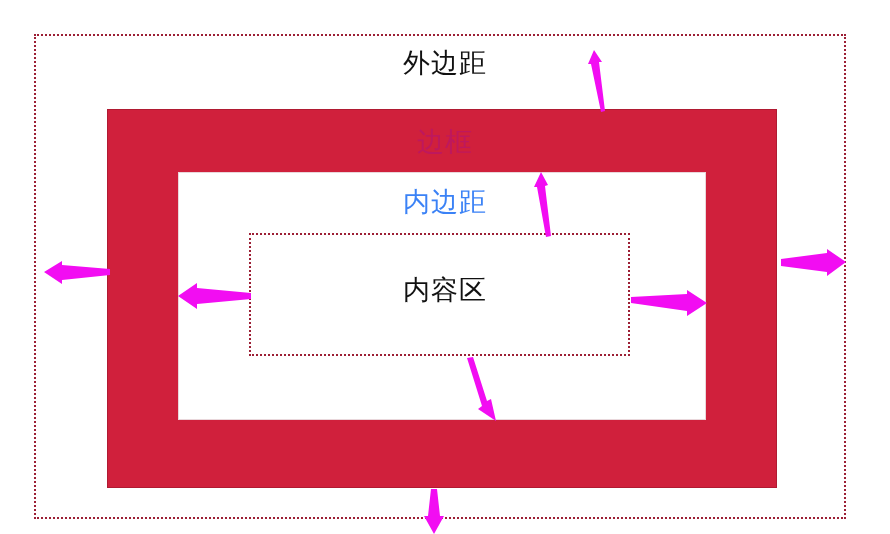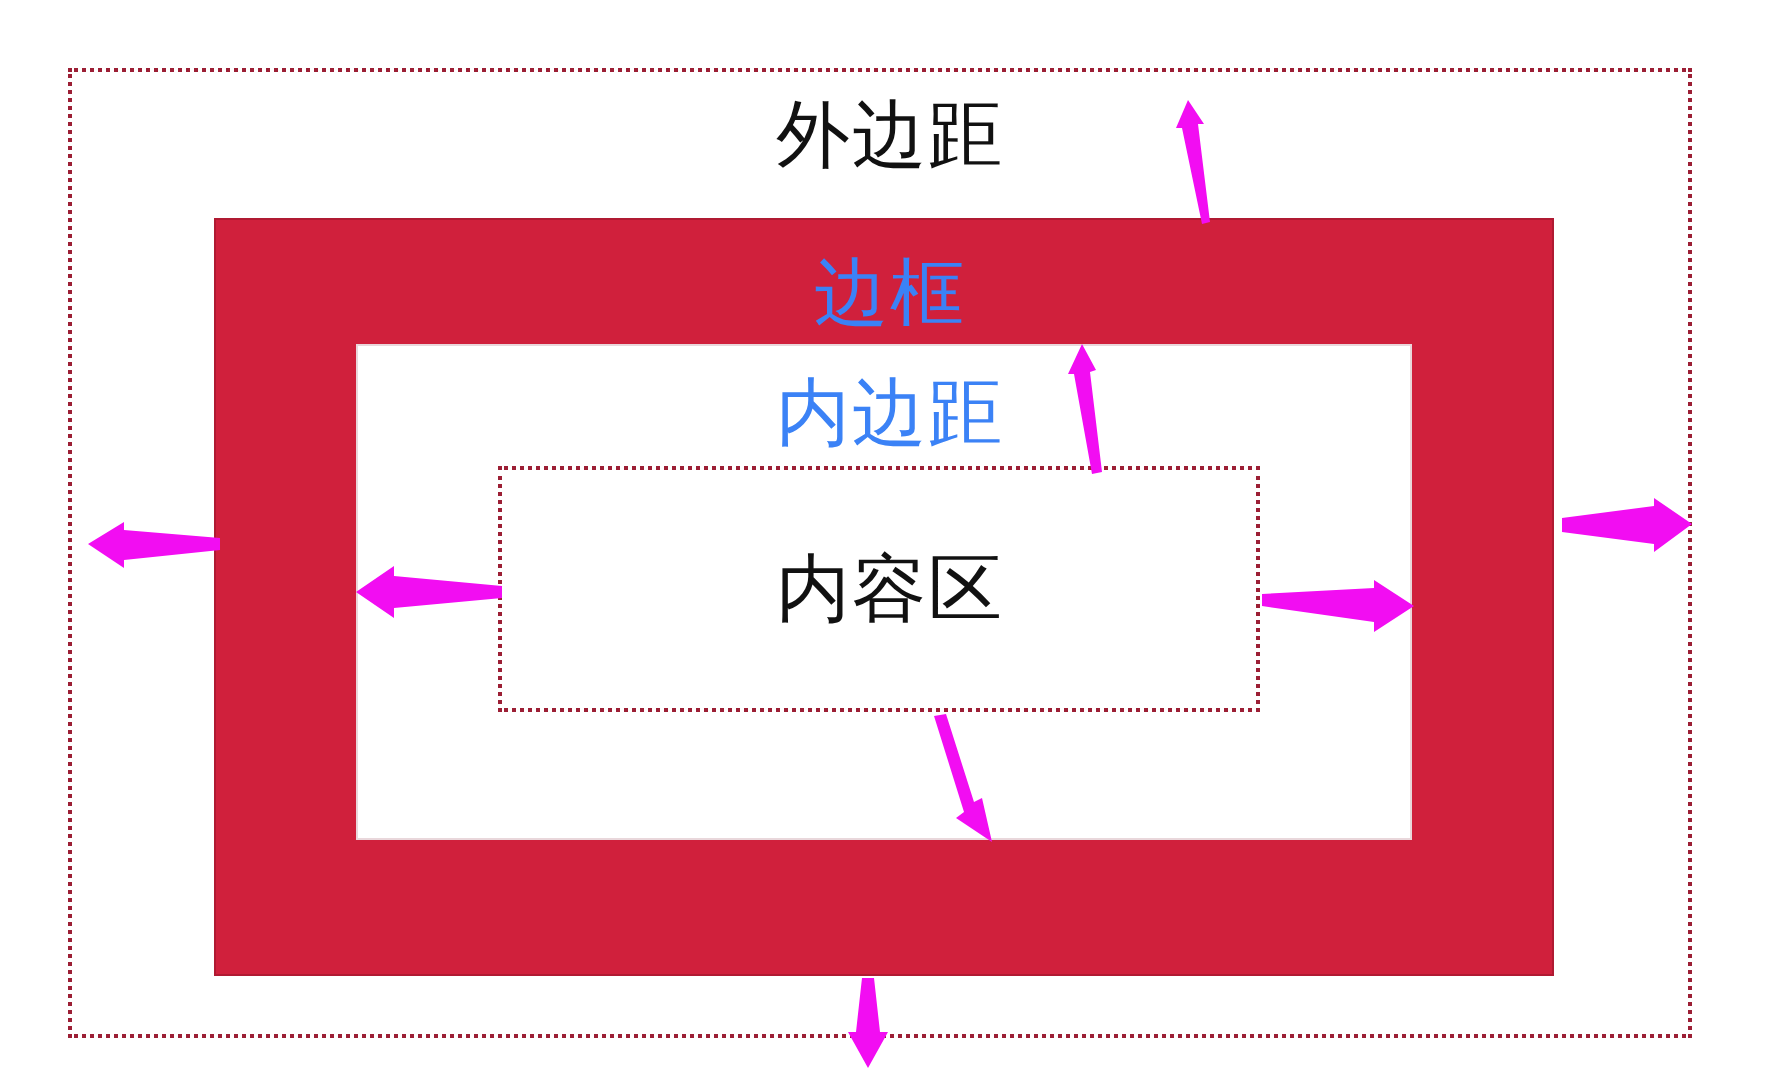--- a/index.html
+++ b/index.html
@@ -66,36 +66,36 @@
     width: 381px;
     height: 123px;
     box-sizing: border-box;
     border: 2px dotted #9c1f35;
     background: transparent;
   }
 
   
   .label {
     position: absolute;
-    font-size: 37px;
+    font-size: 27px;
     line-height: 1;
     letter-spacing: 1px;
     white-space: nowrap;
     font-weight: 400;
     text-align: center;
   }
   .label-margin {
     left: 0; right: 0;
     top: 49px;
     color: #111111;
   }
   .label-border {
     left: 0; right: 0;
     top: 128px;
-    color: #3b82f6;
+    color: #be185d;
   }
   .label-padding {
     left: 0; right: 0;
     top: 188px;
     color: #3b82f6;
   }
   .label-content {
     left: 0; right: 0;
     top: 276px;
     color: #111111;

